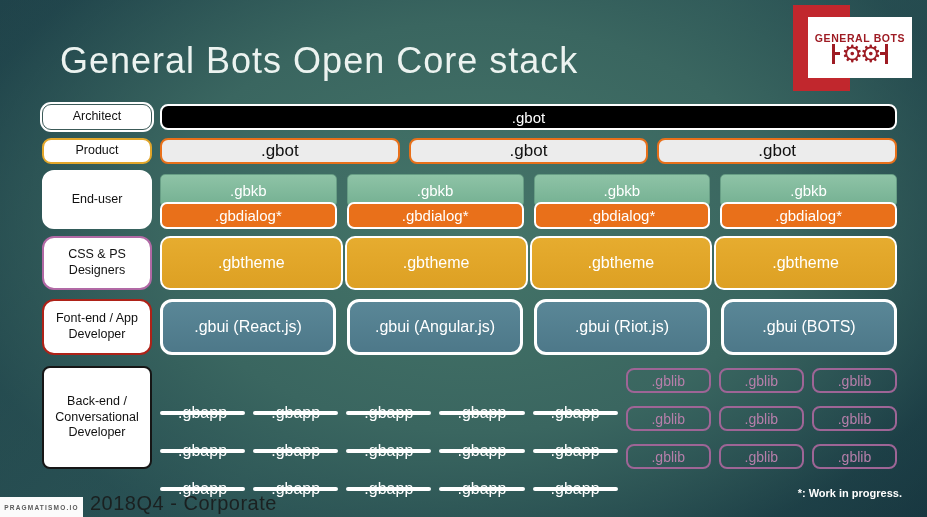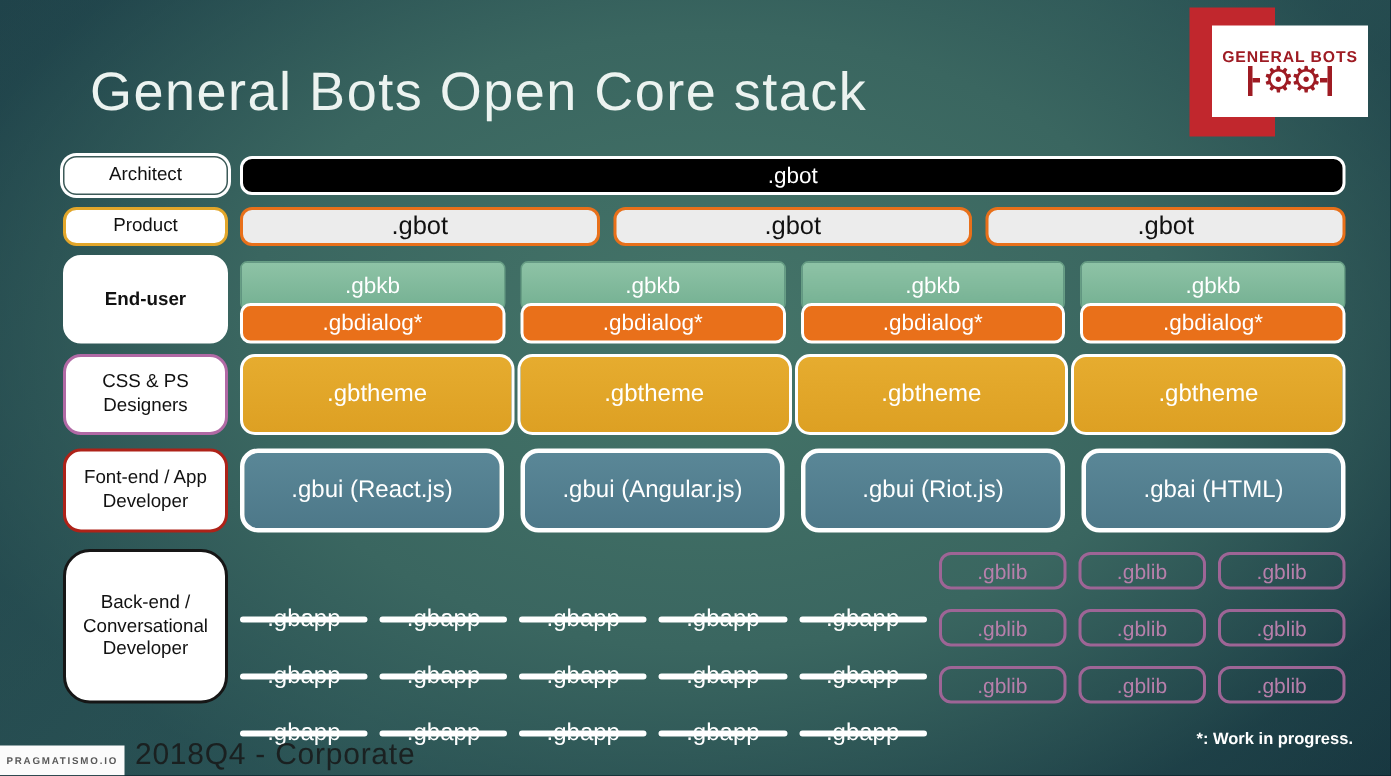--- a/index.html
+++ b/index.html
@@ -34,24 +34,24 @@
 
   
   .rlabel{
     position:absolute;left:42px;width:110px;box-sizing:border-box;
     background:#ffffff;color:#111;
     display:flex;align-items:center;justify-content:center;text-align:center;
     font-size:12.5px;line-height:1.25;border-radius:9px;padding:2px 4px;
   }
   .rlabel.architect{top:104px;height:26px;border:1px solid #3c5a58;box-shadow:0 0 0 2px #ffffff;}
   .rlabel.product{top:138px;height:26px;border:2px solid #e2a62a;}
-  .rlabel.enduser{top:170px;height:59px;border:2px solid #ffffff;border-radius:12px;font-weight:bold;}
+  .rlabel.enduser{top:170px;height:59px;border:2px solid #ffffff;border-radius:12px;}
   .rlabel.designers{top:236px;height:54px;border:2px solid #b169a5;border-radius:12px;}
   .rlabel.frontend{top:299px;height:56px;border:2px solid #ae2218;border-radius:12px;}
-  .rlabel.backend{top:366px;height:103px;border:2px solid #161616;border-radius:18px;}
+  .rlabel.backend{top:366px;height:103px;border:2px solid #161616;border-radius:8px;}
 
   
   .row{position:absolute;left:160px;width:737px;display:flex;}
   .row-gbai{top:104px;height:26px;}
   .row-gbot{top:138px;height:26px;gap:9px;}
   .row-gbkb{top:174px;height:33px;gap:10px;}
   .row-gbdialog{top:202px;height:27px;gap:10px;}
   .row-gbtheme{top:236px;height:54px;gap:2px;}
   .row-gbui{top:299px;height:56px;gap:11px;}
   .row-app1{top:368px;height:25px;gap:8px;}
@@ -140,21 +140,21 @@
     <div class="box gbtheme">.gbtheme</div>
     <div class="box gbtheme">.gbtheme</div>
     <div class="box gbtheme">.gbtheme</div>
     <div class="box gbtheme">.gbtheme</div>
   </div>
 
   <div class="row row-gbui">
     <div class="box gbui">.gbui (React.js)</div>
     <div class="box gbui">.gbui (Angular.js)</div>
     <div class="box gbui">.gbui (Riot.js)</div>
-    <div class="box gbui">.gbai (HTML)</div>
+    <div class="box gbui">.gbui (BOTS)</div>
   </div>
 
   <div class="row row-app1">
     <div class="box gbapp">.gbapp</div>
     <div class="box gbapp">.gbapp</div>
     <div class="box gbapp">.gbapp</div>
     <div class="box gbapp">.gbapp</div>
     <div class="box gbapp">.gbapp</div>
     <div class="box gblib">.gblib</div>
     <div class="box gblib">.gblib</div>

